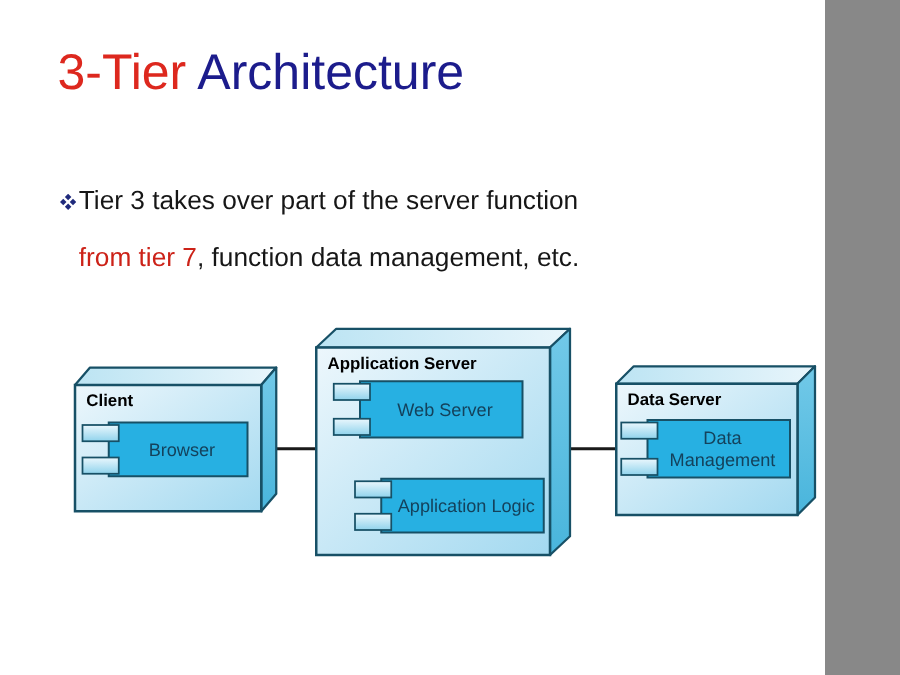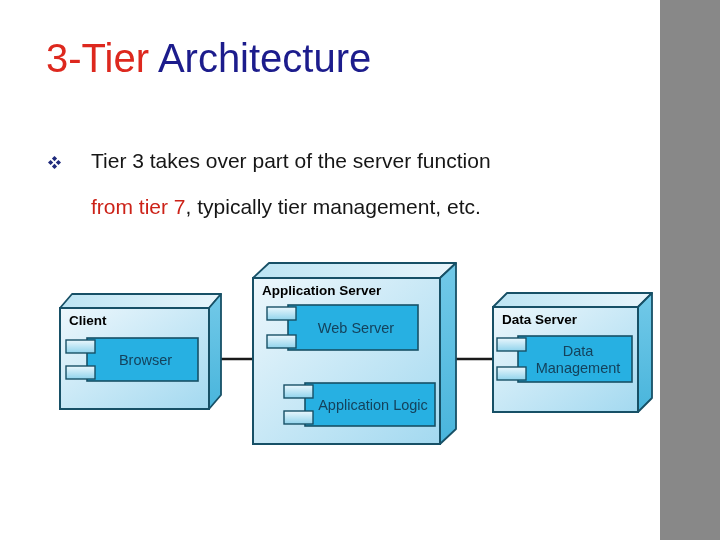--- a/index.html
+++ b/index.html
@@ -6,41 +6,41 @@
   .slide{
     position:relative;width:660px;height:540px;background:#ffffff;
     overflow:hidden;font-family:"Liberation Sans",sans-serif;
   }
   .title{
     position:absolute;left:46px;top:38px;font-size:40px;line-height:1;
     white-space:pre;letter-spacing:0;
   }
   .bullet-row{position:absolute;left:48px;top:138px;display:flex;align-items:flex-start;}
   .marker{display:inline-block;margin-top:17px;width:13px;height:13px;flex:0 0 13px;}
-  .bullet-text{margin-left:30px;font-size:21px;line-height:46px;white-space:pre;}
+  .bullet-text{margin-left:2px;font-size:21px;line-height:46px;white-space:pre;}
   #diagram{position:absolute;left:0;top:0;width:720px;height:540px;pointer-events:none;}
   #diagram text{font-family:"Liberation Sans",sans-serif;}
 </style>
 </head>
 <body>
 
 <div class="slide">
 
   <div class="title"><span style="color: rgb(221, 40, 30);">3-Tier </span><span style="color: rgb(28, 28, 140);">Architecture</span></div>
 
   <div class="bullet-row">
     <span class="marker">
       <svg width="13" height="13" viewBox="0 0 10 10">
         <path d="M5 0 L7 2 L5 4 L3 2 Z" fill="#1f2a7c"></path>
         <path d="M2 3 L4 5 L2 7 L0 5 Z" fill="#1f2a7c"></path>
         <path d="M8 3 L10 5 L8 7 L6 5 Z" fill="#1f2a7c"></path>
         <path d="M5 6 L7 8 L5 10 L3 8 Z" fill="#1f2a7c"></path>
       </svg>
     </span>
-    <div class="bullet-text"><span style="color: rgb(22, 22, 22);">Tier 3 takes over part of the server function</span><br><span style="color: rgb(204, 34, 24);">from tier 7</span><span style="color: rgb(22, 22, 22);">, typically tier management, etc.</span></div>
+    <div class="bullet-text"><span style="color: rgb(22, 22, 22);">Tier 3 takes over part of the server function</span><br><span style="color: rgb(204, 34, 24);">from tier 7</span><span style="color: rgb(22, 22, 22);">, function data management, etc.</span></div>
   </div>
 
   <svg id="diagram" viewBox="0 0 720 540">
       <defs>
         <linearGradient id="gradFront" x1="0" y1="0" x2="1" y2="1">
           <stop offset="0%" stop-color="#edf7fc"></stop>
           <stop offset="100%" stop-color="#a3d9f0"></stop>
         </linearGradient>
         <linearGradient id="gradTop" x1="0" y1="0" x2="1" y2="0">
           <stop offset="0%" stop-color="#bce4f3"></stop>

